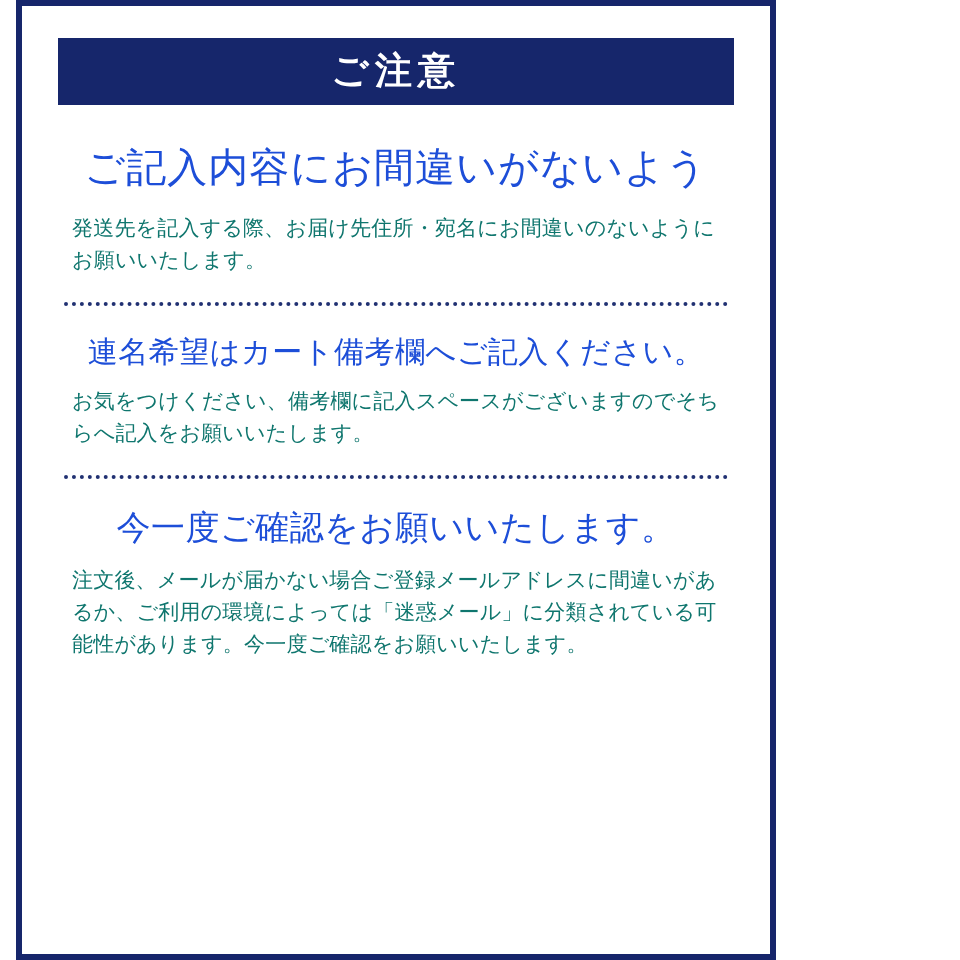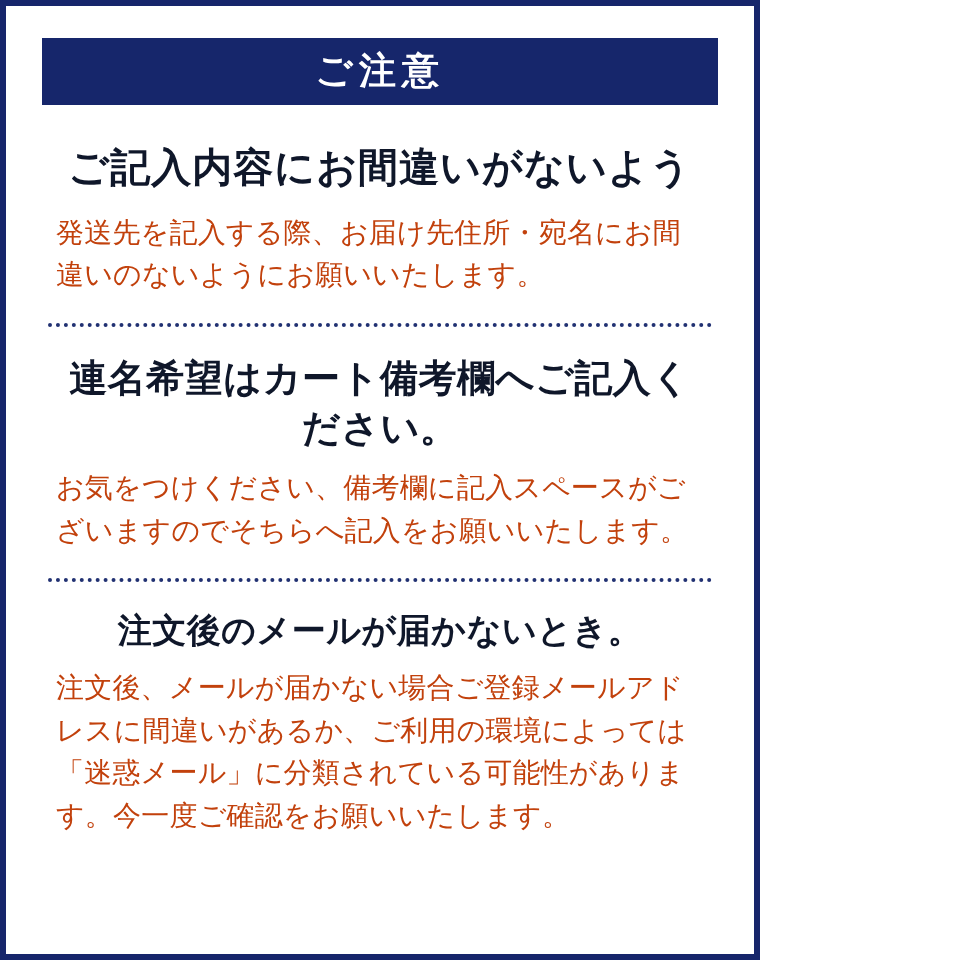--- a/index.html
+++ b/index.html
@@ -14,20 +14,21 @@
     -webkit-font-smoothing: antialiased;
   }
   .page {
     position: relative;
     width: 760px;
     height: 960px;
     box-sizing: border-box;
     border: 6px solid #16266b;
     background: #ffffff;
     overflow: hidden;
+    margin-left: 16px;
   }
   .inner {
     position: absolute;
     left: 0;
     top: 0;
     right: 0;
     bottom: 0;
     padding: 32px 36px 0 36px;
     box-sizing: border-box;
   }
@@ -42,43 +43,43 @@
     padding: 14px 0 16px 0;
     margin: 0 0 6px 0;
   }
   .section {
     padding: 0 10px;
   }
   .section-1 {
     padding-top: 30px;
   }
   .headline {
-    color: #0f172a;
-    font-weight: bold;
+    color: #1d4ed8;
+    font-weight: normal;
     text-align: center;
     line-height: 1.32;
     letter-spacing: 1px;
   }
   .headline-1 {
     font-size: 40px;
     margin-bottom: 18px;
   }
   .headline-2 {
-    font-size: 38px;
+    font-size: 30px;
     margin-bottom: 14px;
     letter-spacing: 0.5px;
   }
   .headline-3 {
     font-size: 34px;
     margin-bottom: 14px;
     letter-spacing: 0.5px;
   }
   .body-text {
-    color: #c2410c;
-    font-size: 28px;
+    color: #0f766e;
+    font-size: 21px;
     line-height: 1.52;
     letter-spacing: 0.2px;
     text-align: left;
     padding: 0 4px;
   }
   .divider {
     height: 0;
     border-bottom: 4px dotted #16266b;
     margin: 26px 6px 26px 6px;
     opacity: 0.95;
@@ -102,18 +103,18 @@
     <div class="divider"></div>
 
     <div class="section">
       <div class="headline headline-2">連名希望はカート備考欄へご記入ください。</div>
       <div class="body-text">お気をつけください、備考欄に記入スペースがございますのでそちらへ記入をお願いいたします。</div>
     </div>
 
     <div class="divider"></div>
 
     <div class="section">
-      <div class="headline headline-3">注文後のメールが届かないとき。</div>
+      <div class="headline headline-3">今一度ご確認をお願いいたします。</div>
       <div class="body-text">注文後、メールが届かない場合ご登録メールアドレスに間違いがあるか、ご利用の環境によっては「迷惑メール」に分類されている可能性があります。今一度ご確認をお願いいたします。</div>
     </div>
 
   </div>
 </div>
 
 </body></html>

